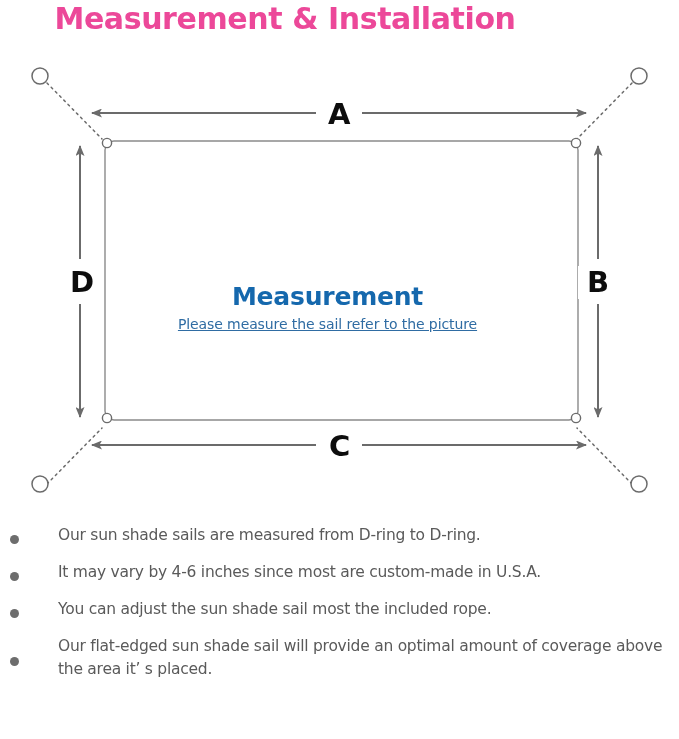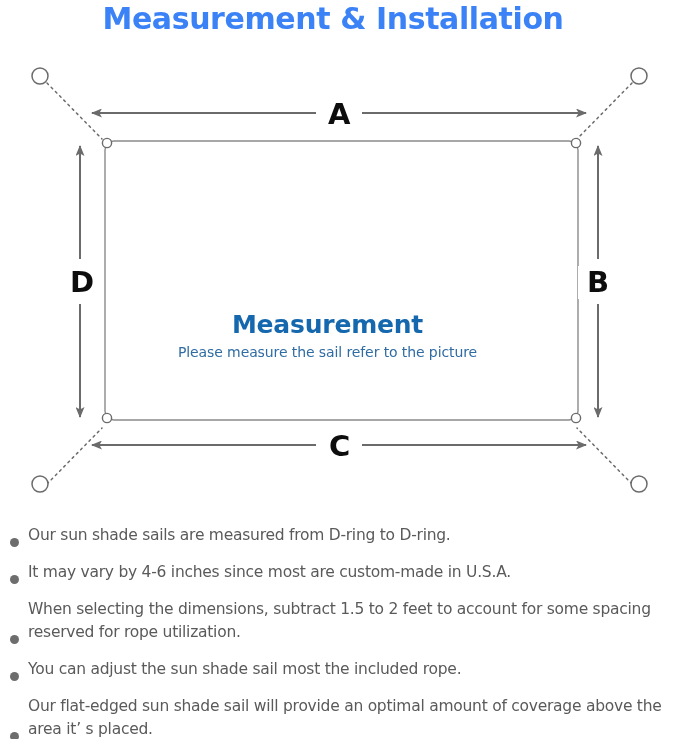--- a/index.html
+++ b/index.html
@@ -20,24 +20,23 @@
   .title {
     position: absolute;
     left: 0;
     top: 1px;
     width: 570px;
     text-align: center;
     font-family: "DejaVu Sans", sans-serif;
     font-size: 30px;
     font-weight: bold;
     letter-spacing: -0.4px;
-    color: #3b82f6;
+    color: #ec4899;
     line-height: 36px;
     white-space: nowrap;
-    margin-left: 48px;
   }
 
   
   .diagram {
     position: absolute;
     left: 0;
     top: 42px;
     width: 679px;
     height: 470px;
   }
@@ -46,38 +45,38 @@
   }
 
   
   .center-block {
     position: absolute;
     left: 0;
     top: 240px;
     width: 655px;
     text-align: center;
     pointer-events: none;
-    margin-top: 28px;
   }
   .center-title {
     font-family: "DejaVu Sans", sans-serif;
     font-size: 25px;
     font-weight: bold;
     color: #1568ad;
     line-height: 30px;
     letter-spacing: -0.2px;
   }
   .center-sub {
     font-family: "DejaVu Sans", sans-serif;
     font-size: 14px;
     font-weight: normal;
     color: #2f6ca3;
     line-height: 20px;
     margin-top: 2px;
     letter-spacing: -0.1px;
+    text-decoration: underline;
   }
 
   
   .dim-letter {
     position: absolute;
     font-family: "DejaVu Sans", sans-serif;
     font-weight: bold;
     font-size: 29px;
     color: #0d0d0d;
     line-height: 29px;
@@ -89,23 +88,24 @@
   
   .notes {
     position: absolute;
     left: 0;
     top: 524px;
     width: 679px;
   }
   .note-row {
     position: relative;
     display: flex;
-    align-items: flex-end;
+    align-items: center;
     padding: 0 10px 0 10px;
     margin-bottom: 14px;
+    gap: 30px;
   }
   .note-bullet {
     flex: 0 0 auto;
     width: 9px;
     height: 9px;
     border-radius: 50%;
     background: #6d6d6d;
     margin-top: 7px;
     margin-right: 9px;
   }
@@ -194,24 +194,20 @@
   <div class="note-row">
     <span class="note-bullet"></span>
     <span class="note-text">Our sun shade sails are measured from D-ring to D-ring.</span>
   </div>
 
   <div class="note-row">
     <span class="note-bullet"></span>
     <span class="note-text">It may vary by 4-6 inches since most are custom-made in U.S.A.</span>
   </div>
 
-  <div class="note-row">
-    <span class="note-bullet"></span>
-    <span class="note-text">When selecting the dimensions, subtract 1.5 to 2 feet to account for some spacing reserved for rope utilization.</span>
-  </div>
 
   <div class="note-row">
     <span class="note-bullet"></span>
     <span class="note-text">You can adjust the sun shade sail most the included rope.</span>
   </div>
 
   <div class="note-row">
     <span class="note-bullet"></span>
     <span class="note-text">Our flat-edged sun shade sail will provide an optimal amount of coverage above the area it’ s placed.</span>
   </div>

